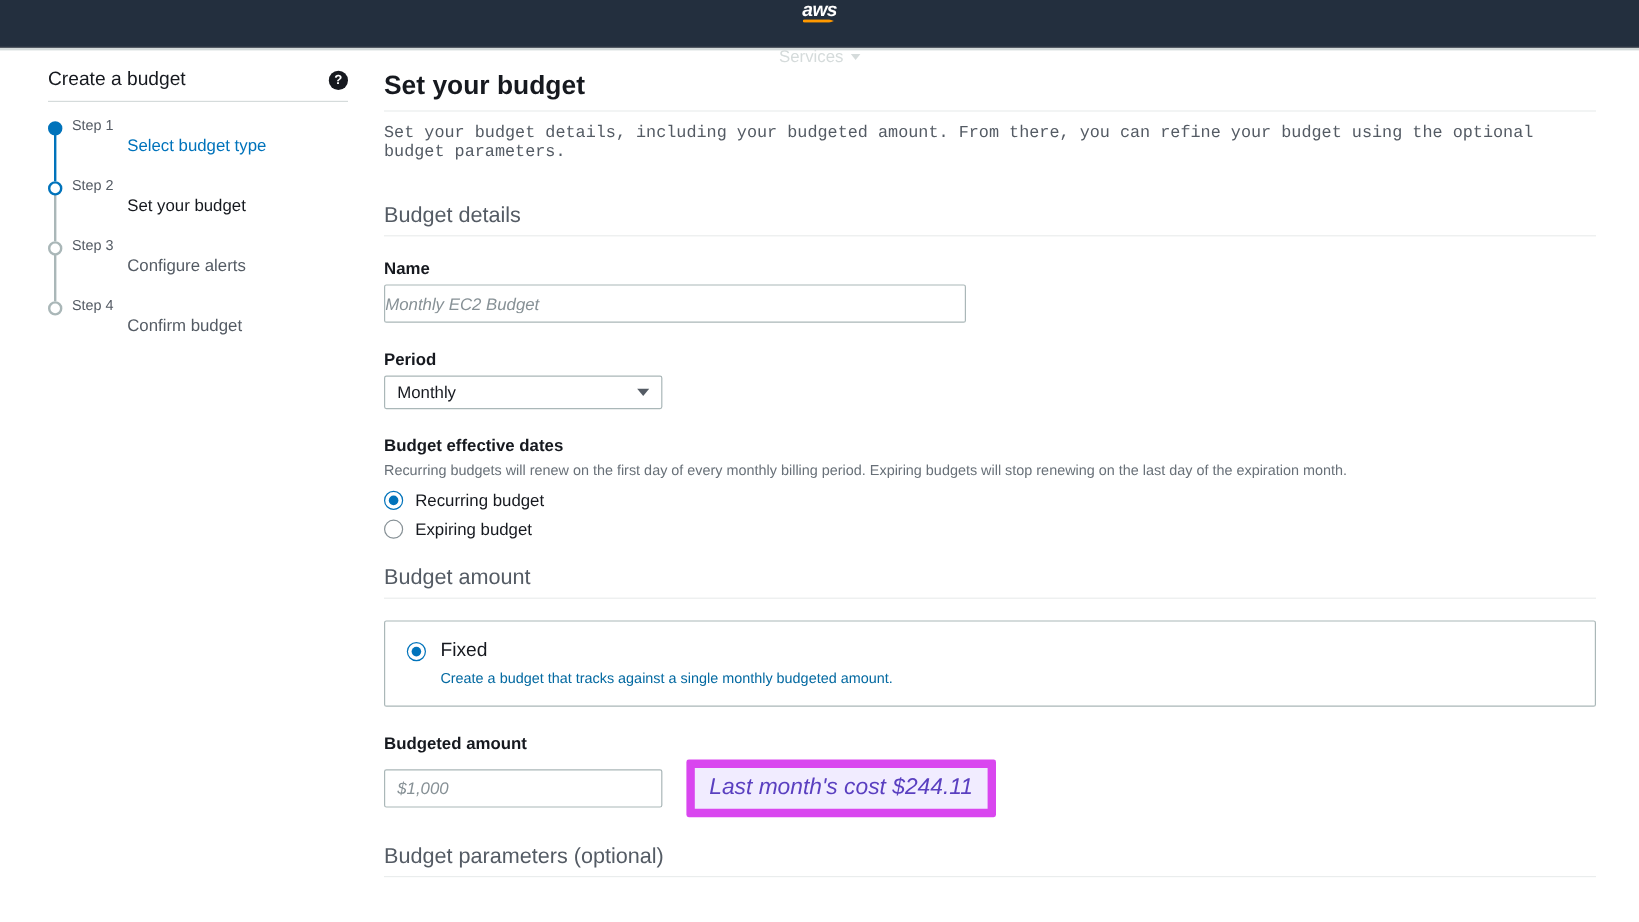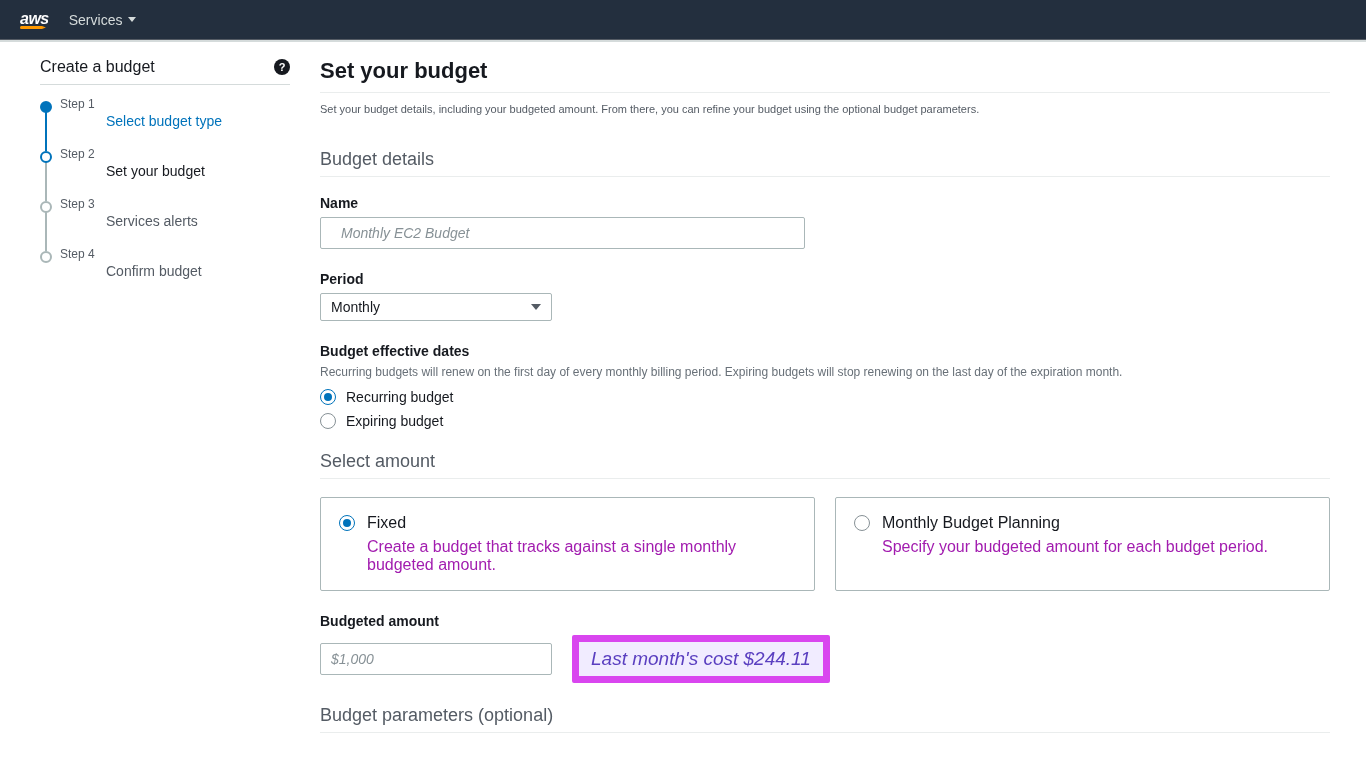--- a/index.html
+++ b/index.html
@@ -1,19 +1,19 @@
 <!DOCTYPE html>
 <html><head>
 <meta charset="utf-8">
 <style>
   * { box-sizing: border-box; margin: 0; padding: 0; }
   body { font-family: "Amazon Ember", "Helvetica Neue", Arial, sans-serif; font-size: 14px; color: #16191f; background: #fff; }
   
   
-  .topnav { background: #232f3e; height: 40px; display: flex; align-items: center; padding: 0 20px; gap: 20px; border-bottom: 1px solid #545b64; }
+  .topnav { background: #232f3e; height: 40px; display: flex; align-items: center; padding: 0 20px; gap: 20px; border-bottom: 1px solid #545b64; flex-direction: column; }
   .aws-logo { font-weight: 700; color: #fff; font-size: 16px; font-style: italic; letter-spacing: -0.5px; position: relative; }
   .aws-logo::after { content: ""; display: block; height: 3px; background: #ff9900; border-radius: 2px; margin-top: -2px; width: 100%; transform: scaleX(0.9); transform-origin: left; clip-path: polygon(0 0, 85% 0, 100% 50%, 85% 100%, 0 100%);}
   .services-btn { color: #d5dbdb; font-size: 14px; cursor: pointer; display: flex; align-items: center; gap: 6px; }
   .caret-down { width: 0; height: 0; border-left: 4px solid transparent; border-right: 4px solid transparent; border-top: 5px solid #d5dbdb; }
 
   .divider-line { height: 2px; background: #d5dbdb; }
 
   .layout { display: flex; }
   .sidebar { width: 300px; padding: 16px 10px 16px 40px; }
   .sidebar-header { display: flex; justify-content: space-between; align-items: center; border-bottom: 1px solid #d5dbdb; padding-bottom: 8px; margin-bottom: 12px; }
@@ -28,47 +28,47 @@
   .step.done::before { background: #0073bb; border-color: #0073bb; }
   .step.done::after { background: #0073bb; }
   .step.current::before { border-color: #0073bb; background: #fff; }
   .step-num { font-size: 12px; color: #545b64; }
   .step-label { font-size: 14px; color: #545b64; margin-top: 2px; margin-left: 46px; }
   .step.done .step-label { color: #0073bb; }
   .step.current .step-label { color: #16191f; }
 
   .main { flex: 1; padding: 16px 20px 40px 20px; max-width: 1050px; }
   h1 { font-size: 22px; font-weight: 700; color: #16191f; margin-bottom: 6px; }
-  .page-desc { font-size: 11px; color: #545b64; padding: 10px 0 24px 0; border-top: 1px solid #eaeded; margin-top: 8px;}
+  .page-desc { font-size: 14px; color: #545b64; padding: 10px 0 24px 0; border-top: 1px solid #eaeded; margin-top: 8px; font-family: Liberation Mono, monospace;}
   .page-desc-border { border-top: 1px solid #eaeded; padding-top:10px;}
 
   h2.section-title { font-size: 18px; font-weight: 400; color: #545b64; border-bottom: 1px solid #eaeded; padding-bottom: 6px; margin-bottom: 18px; margin-top: 10px; }
 
   .field { margin-bottom: 22px; }
   .field-label { font-size: 14px; font-weight: 700; color: #16191f; margin-bottom: 6px; display: block; }
   .field-hint { font-size: 12px; color: #687078; margin-bottom: 10px; margin-top: 2px; }
-  input.text-input { width: 485px; height: 32px; border: 1px solid #aab7b8; border-radius: 2px; padding: 0 20px; font-size: 14px; font-family: inherit; }
+  input.text-input { width: 485px; height: 32px; border: 1px solid #aab7b8; border-radius: 2px; padding: 0 0; font-size: 14px; font-family: inherit; }
   input.text-input::placeholder { color: #879196; font-style: italic; }
 
   .select-box { width: 232px; height: 28px; border: 1px solid #aab7b8; border-radius: 2px; display: flex; align-items: center; justify-content: space-between; padding: 0 10px; cursor: pointer; font-size: 14px; }
   .caret-solid { width: 0; height: 0; border-left: 5px solid transparent; border-right: 5px solid transparent; border-top: 6px solid #545b64; }
 
   .radio-row { display: flex; align-items: center; gap: 10px; margin-bottom: 8px; cursor: pointer; }
   .radio-dot { width: 16px; height: 16px; border-radius: 50%; border: 1px solid #879196; position: relative; flex-shrink: 0; }
   .radio-dot.checked { border-color: #0073bb; }
   .radio-dot.checked::after { content: ""; position: absolute; width: 8px; height: 8px; border-radius: 50%; background: #0073bb; top: 3px; left: 3px; }
 
   .month-picker { display: inline-flex; align-items: center; gap: 8px; border: 1px solid #545b64; border-radius: 2px; padding: 5px 10px; cursor: pointer; font-size: 14px; }
   .cal-icon { width: 14px; height: 14px; }
 
   .card-row { display: flex; gap: 20px; margin-bottom: 22px; }
   .card { flex: 1; border: 1px solid #aab7b8; border-radius: 2px; padding: 16px 18px; cursor: pointer; }
   .card-head { display: flex; align-items: center; gap: 12px; margin-bottom: 6px; }
   .card-title { font-size: 16px; color: #16191f; }
-  .card-desc { font-size: 16px; color: #a21caf; margin-left: 28px; }
+  .card-desc { font-size: 12px; color: #0369a1; margin-left: 28px; }
 
   .amount-row { display: flex; align-items: center; gap: 20px; }
   .amount-input { width: 232px; height: 32px; border: 1px solid #aab7b8; border-radius: 2px; padding: 0 10px; font-size: 14px; font-family: inherit; }
   .amount-input::placeholder { color: #879196; font-style: italic; }
   .last-month-btn { border: 7px solid #d946ef; background: #f1ecff; color: #5a3fc0; padding: 6px 12px; border-radius: 2px; cursor: pointer; font-size: 19px; font-style: italic; }
 </style>
 </head>
 <body>
 
 <div class="topnav">
@@ -91,21 +91,21 @@
       <li class="step done">
         <div class="step-num">Step 1</div>
         <div class="step-label">Select budget type</div>
       </li>
       <li class="step current">
         <div class="step-num">Step 2</div>
         <div class="step-label">Set your budget</div>
       </li>
       <li class="step">
         <div class="step-num">Step 3</div>
-        <div class="step-label">Services alerts</div>
+        <div class="step-label">Configure alerts</div>
       </li>
       <li class="step">
         <div class="step-num">Step 4</div>
         <div class="step-label">Confirm budget</div>
       </li>
     </ul>
   </aside>
 
   <main class="main">
     <h1>Set your budget</h1>
@@ -133,36 +133,29 @@
         <span class="radio-dot checked"></span>
         <span>Recurring budget</span>
       </div>
       <div class="radio-row">
         <span class="radio-dot"></span>
         <span>Expiring budget</span>
       </div>
     </div>
 
 
-    <h2 class="section-title">Select amount</h2>
+    <h2 class="section-title">Budget amount</h2>
 
     <div class="card-row">
       <div class="card">
         <div class="card-head">
           <span class="radio-dot checked"></span>
           <span class="card-title">Fixed</span>
         </div>
         <div class="card-desc">Create a budget that tracks against a single monthly budgeted amount.</div>
-      </div>
-      <div class="card">
-        <div class="card-head">
-          <span class="radio-dot"></span>
-          <span class="card-title">Monthly Budget Planning</span>
-        </div>
-        <div class="card-desc">Specify your budgeted amount for each budget period.</div>
       </div>
     </div>
 
     <div class="field">
       <label class="field-label">Budgeted amount</label>
       <div class="amount-row">
         <input class="amount-input" type="text" placeholder="$1,000" style="">
         <button class="last-month-btn">Last month's cost $244.11</button>
       </div>
     </div>

